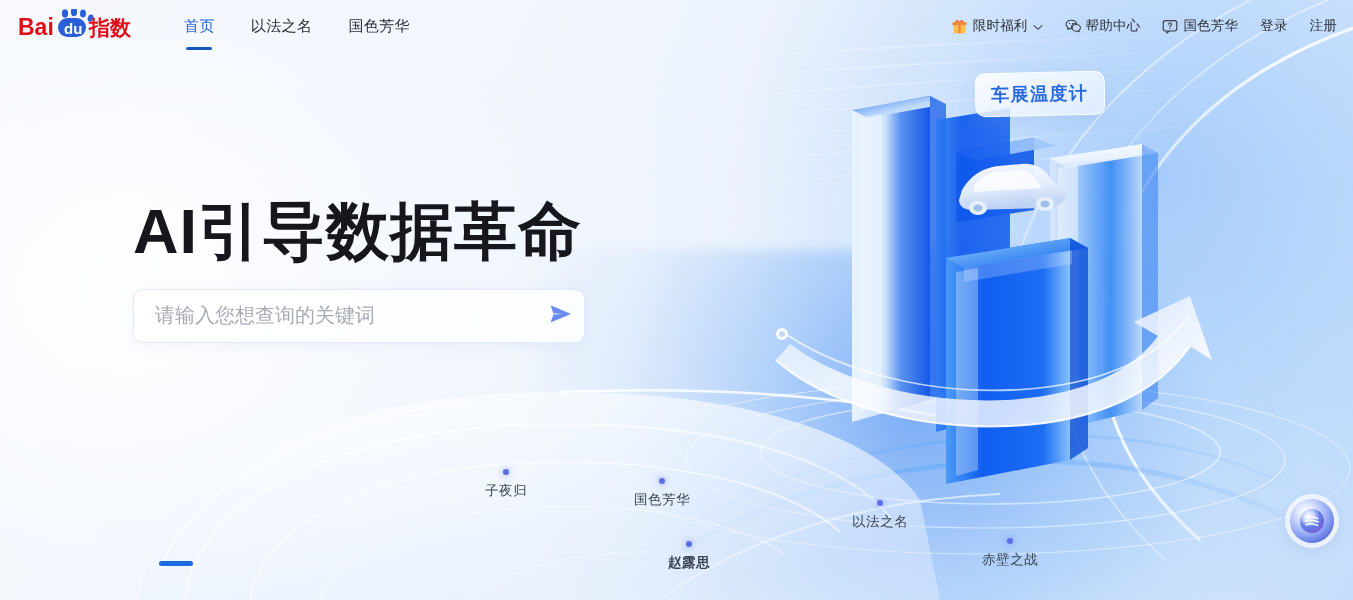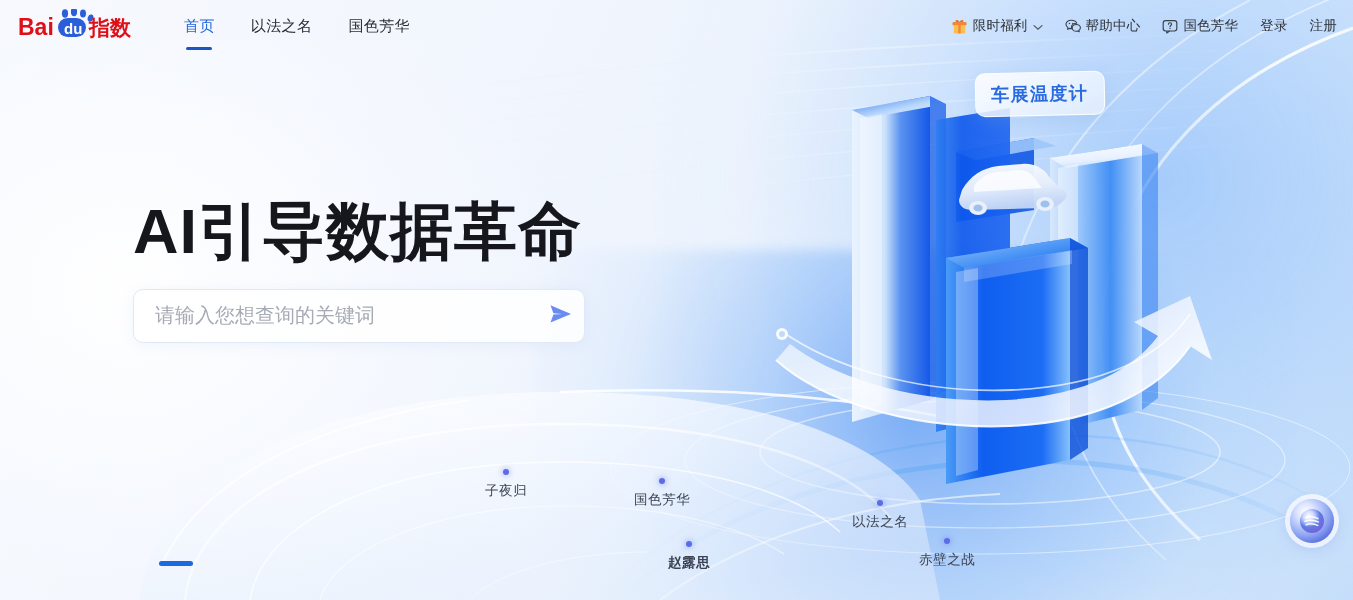--- a/index.html
+++ b/index.html
@@ -432,21 +432,21 @@
     <div class="kw-label">国色芳华</div>
   </div>
   <div class="kw" style="left:852px; top:500px;">
     <div class="dot"></div>
     <div class="kw-label">以法之名</div>
   </div>
   <div class="kw" style="left:668px; top:541px;font-weight:bold;">
     <div class="dot"></div>
     <div class="kw-label">赵露思</div>
   </div>
-  <div class="kw" style="left:919px; top:538px;">
+  <div class="kw" style="left:982px; top:538px;">
     <div class="dot"></div>
     <div class="kw-label">赤壁之战</div>
   </div>
 
   <div class="carousel-ind">
     <div class="bar"></div>
   </div>
 
   <div class="ai-ball">
     <svg width="26" height="26" viewBox="0 0 26 26">

